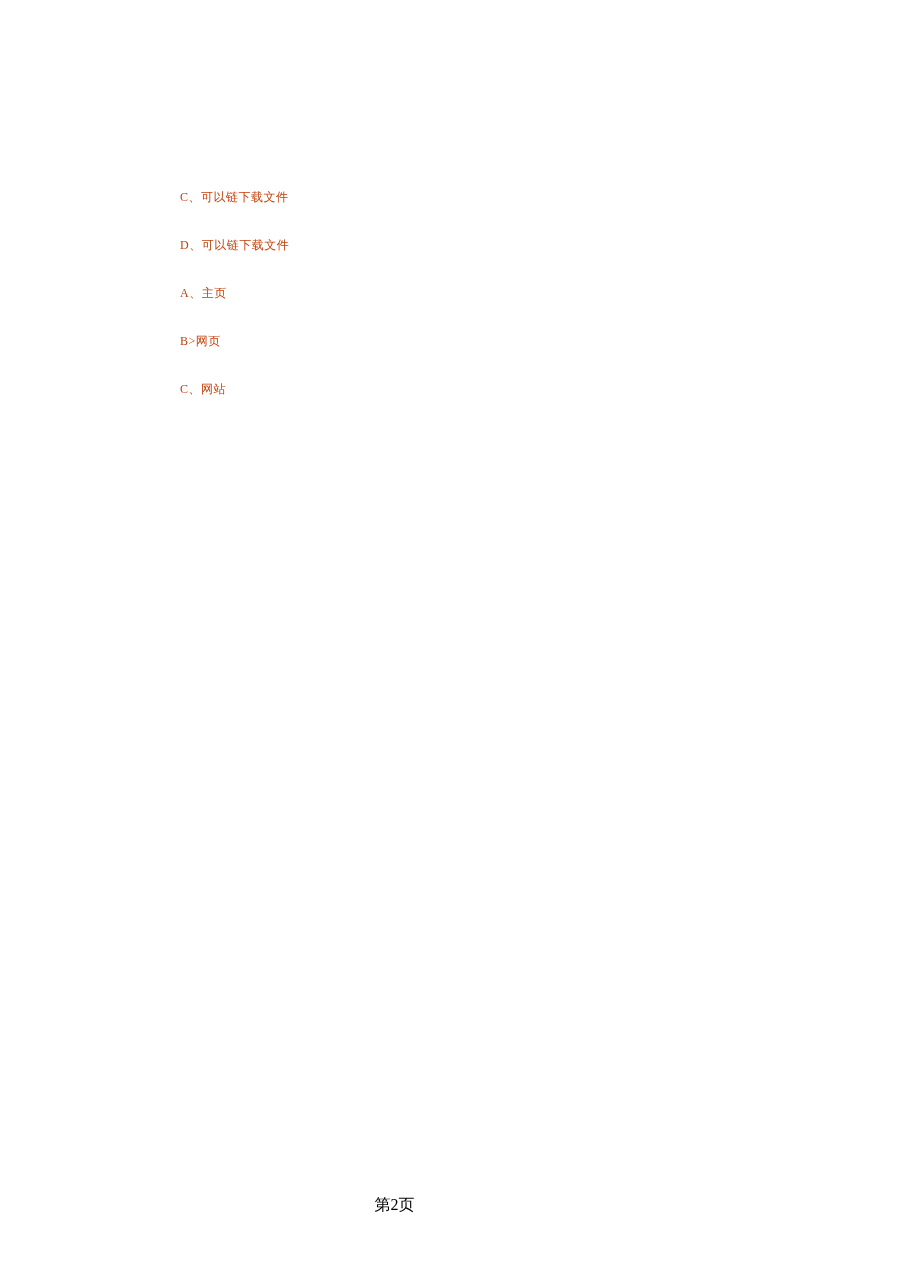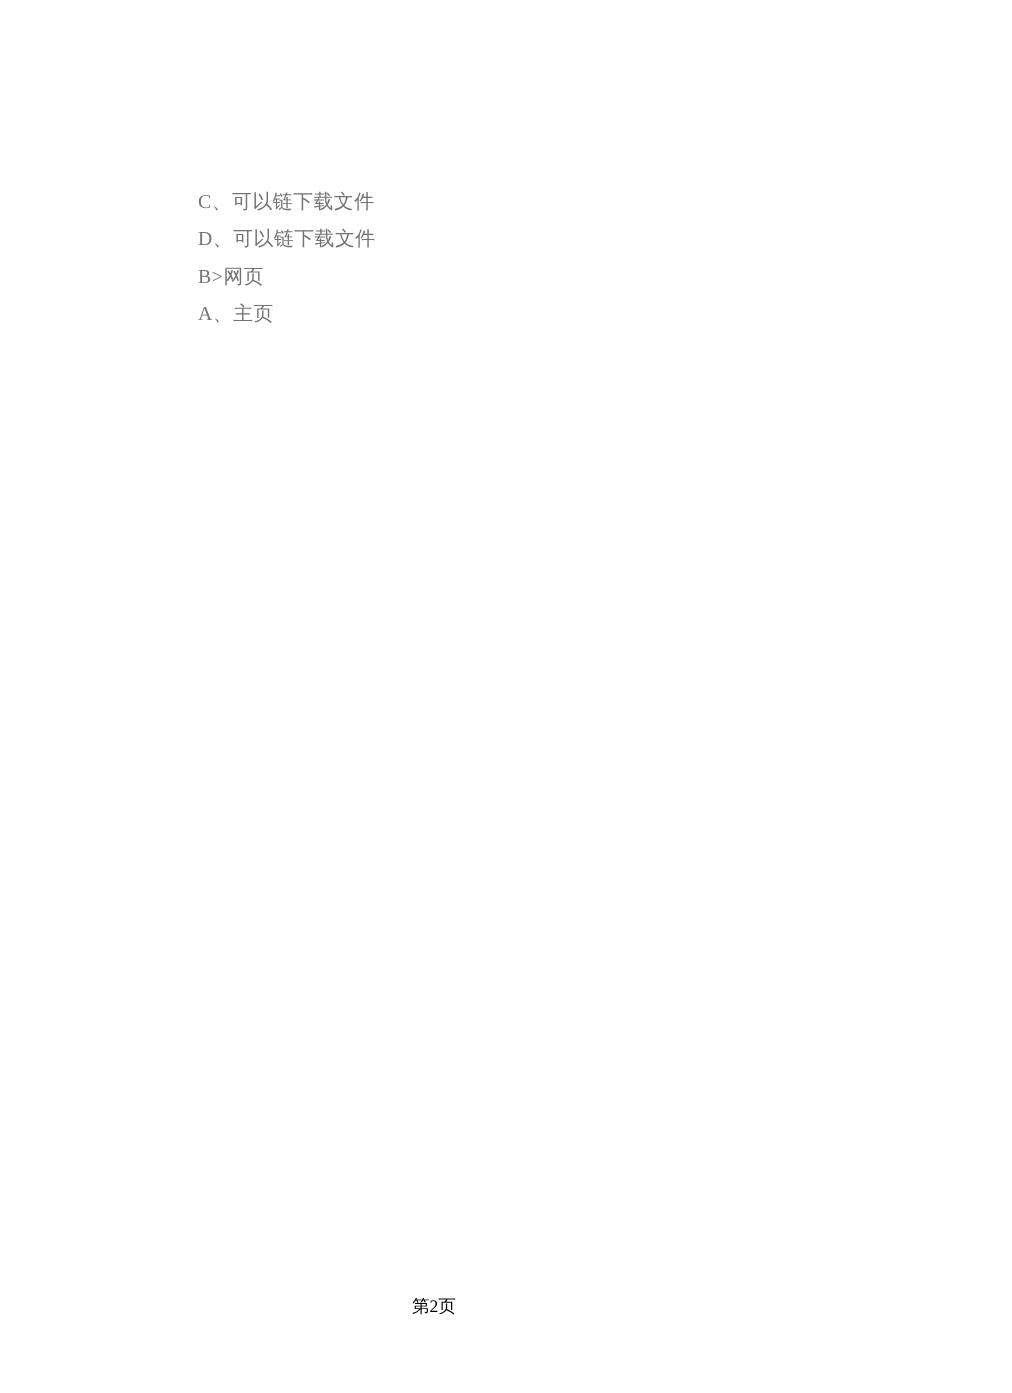--- a/index.html
+++ b/index.html
@@ -14,40 +14,42 @@
       font-family: "SimSun", "宋体", serif;
       position: relative;
     }
     .content {
       position: absolute;
       left: 180px;
       top: 166px;
       width: 560px;
     }
     .line {
-      font-size: 18px;
+      font-size: 12px;
       line-height: 34px;
-      color: #737373;
+      color: #c2410c;
       letter-spacing: 0.5px;
       white-space: nowrap;
+      margin-top: 14px;
     }
     .footer {
       position: absolute;
-      bottom: 67px;
+      bottom: 50px;
       left: 0;
       width: 789px;
       text-align: center;
       font-size: 16px;
       color: #000000;
       font-family: "SimSun", "宋体", serif;
     }
   </style>
 </head>
 <body>
 
 <div class="content">
   <div class="line">C、可以链下载文件</div>
   <div class="line">D、可以链下载文件</div>
+  <div class="line">A、主页</div>
   <div class="line">B&gt;网页</div>
-  <div class="line">A、主页</div>
+  <div class="line">C、网站</div>
 </div>
 
 <div class="footer">第2页</div>
 
 </body></html>

